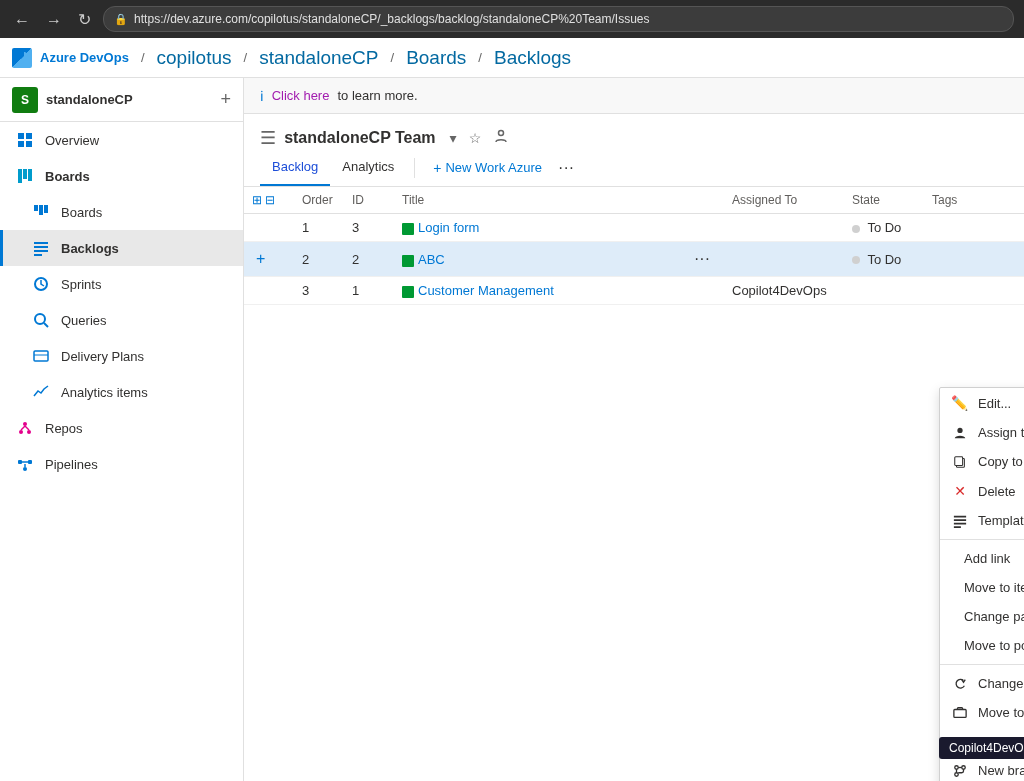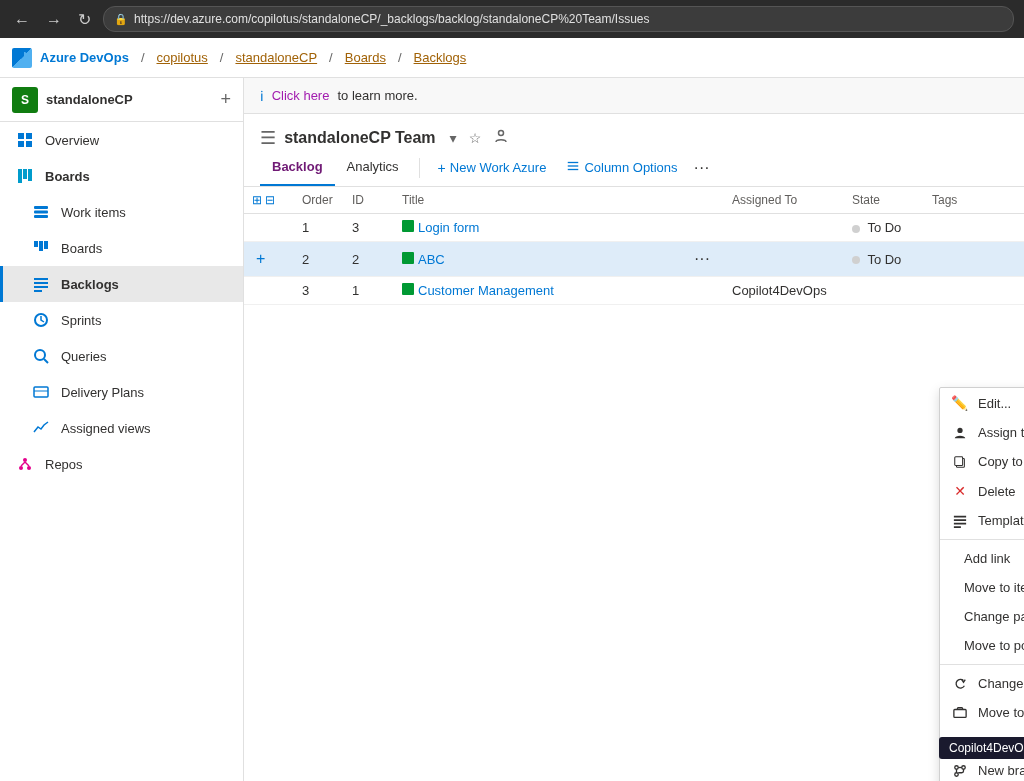--- a/index.html
+++ b/index.html
@@ -50,21 +50,21 @@
     }
     .azure-logo {
       width: 20px; height: 20px;
       background: linear-gradient(135deg, #0078d4 50%, #50b0f0 50%);
       border-radius: 2px;
       display: flex; align-items: center; justify-content: center;
       color: #fff; font-size: 10px; font-weight: bold;
     }
     .top-bar-org { color: #0078d4; font-weight: 600; font-size: 13px; }
     .top-bar-sep { color: #666; margin: 0 4px; }
-    .top-bar-link { color: #a16207; font-size: 13px; text-decoration: underline; }
+    .top-bar-link { color: #0369a1; font-size: 19px; }
 
     
     .layout {
       display: flex;
       height: calc(781px - 38px - 40px);
     }
 
     
     .sidebar {
       width: 244px;
@@ -175,22 +175,22 @@
     .tab {
       padding: 10px 12px;
       cursor: pointer;
       font-size: 13px;
       color: #323130;
       border-bottom: 2px solid transparent;
       font-weight: 400;
     }
     .tab.active {
       border-bottom: 2px solid #0078d4;
-      color: #701a75;
-      font-weight: 700;
+      color: #1d4ed8;
+      font-weight: 400;
     }
     .tab-separator { width: 1px; height: 20px; background: #e0e0e0; margin: 0 8px; }
     .tab-action {
       display: flex;
       align-items: center;
       gap: 4px;
       padding: 8px 10px;
       cursor: pointer;
       color: #0078d4;
       font-size: 13px;
@@ -232,21 +232,21 @@
       display: inline-block;
       width: 12px; height: 12px;
       background: #009933;
       border-radius: 1px;
       margin-right: 4px;
       vertical-align: middle;
       flex-shrink: 0;
     }
     .work-item-title {
       display: flex;
-      align-items: flex-start;
+      align-items: flex-end;
     }
     .work-item-link { color: #0078d4; text-decoration: none; cursor: pointer; }
     .state-dot {
       display: inline-block;
       width: 8px; height: 8px;
       background: #d0d0d0;
       border-radius: 50%;
       margin-right: 4px;
       vertical-align: middle;
     }
@@ -371,30 +371,20 @@
         <span class="nav-icon" style="color:#009ccc">
           <svg viewBox="0 0 16 16" fill="currentColor">
               <rect x="1" y="1" width="4" height="14"></rect>
               <rect x="6" y="1" width="4" height="10"></rect>
               <rect x="11" y="1" width="4" height="12"></rect>
             </svg>
         </span>
         <span>Boards</span>
       </li>
 
-      <li class="sidebar-nav-item" style="padding-left:28px">
-        <span class="nav-icon" style="color:#0078d4">
-          <svg viewBox="0 0 16 16" fill="currentColor">
-              <rect x="1" y="2" width="14" height="3" rx="1"></rect>
-              <rect x="1" y="6.5" width="14" height="3" rx="1"></rect>
-              <rect x="1" y="11" width="14" height="3" rx="1"></rect>
-            </svg>
-        </span>
-        <span>Work items</span>
-      </li>
 
       <li class="sidebar-nav-item" style="padding-left:28px">
         <span class="nav-icon" style="color:#0078d4">
           <svg viewBox="0 0 16 16" fill="currentColor">
               <rect x="1" y="1" width="4" height="6"></rect>
               <rect x="6" y="1" width="4" height="10"></rect>
               <rect x="11" y="1" width="4" height="8"></rect>
             </svg>
         </span>
         <span>Boards</span>
@@ -441,36 +431,48 @@
         </span>
         <span>Delivery Plans</span>
       </li>
 
       <li class="sidebar-nav-item" style="padding-left:28px">
         <span class="nav-icon" style="color:#0078d4">
           <svg viewBox="0 0 16 16" fill="currentColor">
               <polyline points="1,12 5,7 8,9 11,5 15,2" stroke="currentColor" stroke-width="1.5" fill="none"></polyline>
             </svg>
         </span>
-        <span>Assigned views</span>
+        <span>Analytics items</span>
       </li>
 
       <li class="sidebar-nav-item">
         <span class="nav-icon" style="color:#e3008c">
           <svg viewBox="0 0 16 16" fill="currentColor">
               <circle cx="8" cy="4" r="2"></circle>
               <circle cx="4" cy="12" r="2"></circle>
               <circle cx="12" cy="12" r="2"></circle>
               <line x1="8" y1="6" x2="4" y2="10" stroke="currentColor" stroke-width="1.5"></line>
               <line x1="8" y1="6" x2="12" y2="10" stroke="currentColor" stroke-width="1.5"></line>
             </svg>
         </span>
         <span>Repos</span>
       </li>
 
+      <li class="sidebar-nav-item">
+        <span class="nav-icon" style="color:#0078d4">
+          <svg viewBox="0 0 16 16" fill="currentColor">
+              <rect x="1" y="4" width="4" height="4" rx="1"></rect>
+              <rect x="11" y="4" width="4" height="4" rx="1"></rect>
+              <line x1="5" y1="6" x2="11" y2="6" stroke="currentColor" stroke-width="1.5"></line>
+              <circle cx="8" cy="13" r="2"></circle>
+              <line x1="8" y1="8" x2="8" y2="11" stroke="currentColor" stroke-width="1.5"></line>
+            </svg>
+        </span>
+        <span>Pipelines</span>
+      </li>
 
 
     </ul>
   </div>
 
   <div class="main">
 
     <div class="info-bar">
       <span class="info-bar-icon">ℹ</span>
       <a class="info-link" href="#">Click here</a>
@@ -492,30 +494,20 @@
       </div>
     </div>
 
     <div class="tab-bar">
       <div class="tab active">Backlog</div>
       <div class="tab">Analytics</div>
       <div class="tab-separator"></div>
       <button class="tab-action">
         <span style="font-size:14px">+</span>
         <span>New Work Azure</span>
-      </button>
-      <button class="tab-action">
-        <span>
-          <svg width="14" height="14" viewBox="0 0 16 16" fill="#0078d4">
-              <line x1="2" y1="4" x2="14" y2="4" stroke="#0078d4" stroke-width="1.5"></line>
-              <line x1="2" y1="8" x2="14" y2="8" stroke="#0078d4" stroke-width="1.5"></line>
-              <line x1="2" y1="12" x2="14" y2="12" stroke="#0078d4" stroke-width="1.5"></line>
-            </svg>
-        </span>
-        <span>Column Options</span>
       </button>
       <button class="tab-more">···</button>
     </div>
 
     <div class="backlog-area">
       <table class="backlog-table">
         <thead>
           <tr>
             <th class="col-expand">
               <span style="display:inline-flex;gap:3px;color:#0078d4;">

